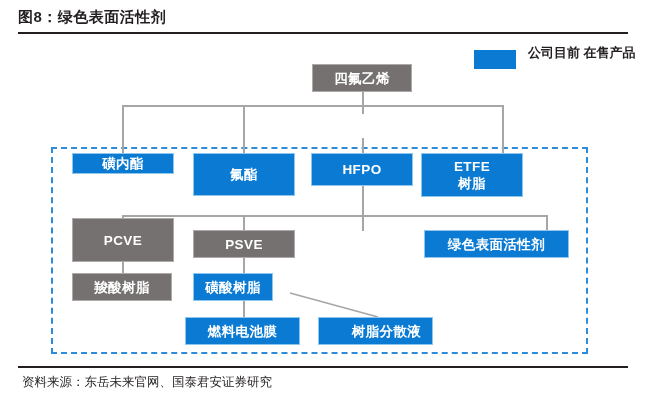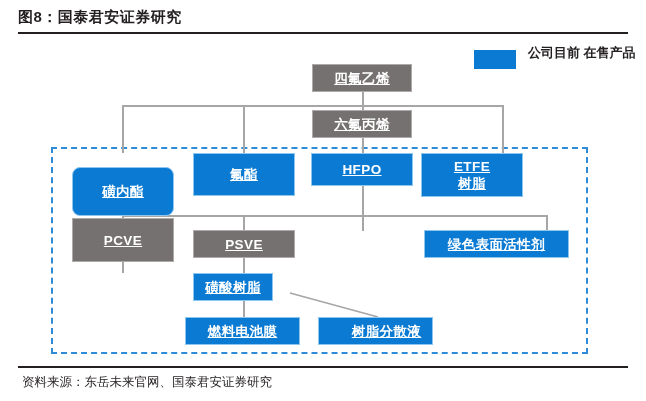--- a/index.html
+++ b/index.html
@@ -68,28 +68,28 @@
     display:flex;align-items:center;justify-content:center;
     text-align:center;
     font-size:13.5px;font-weight:bold;
     color:#ffffff;
     letter-spacing:.4px;
     line-height:17px;
     z-index:3;
   }
   .node.gray{background:#767171;border:1px solid #aeaaaa;}
   .node.blue{background:#0a7ad3;border:1px solid #8ec6ee;}
-  .node .lbl{pointer-events:none;white-space:pre-line;text-decoration:underline;}
+  .node .lbl{pointer-events:none;white-space:pre-line;}
 </style>
 </head>
 <body>
 
 <div class="page">
 
-  <div class="title">图8：国泰君安证券研究</div>
+  <div class="title">图8：绿色表面活性剂</div>
   <div class="rule-top"></div>
 
   <div class="legend-swatch"></div>
   <div class="legend-text">公司目前
 在售产品</div>
 
   <div class="dashbox"></div>
 
   <div class="conn v" style="left:362px;top:92px;height:22px;"></div>
 
@@ -115,25 +115,22 @@
   <div class="conn v" style="left:243px;top:301px;height:16px;"></div>
 
   <svg class="conn-diag" style="left:0;top:0;width:646px;height:401px;pointer-events:none;z-index:1;">
     <line x1="290" y1="293" x2="378" y2="317" stroke="#a6a6a6" stroke-width="1.5"></line>
   </svg>
 
   <div class="node gray" style="left:312px;top:64px;width:100px;height:28px;">
     <span class="lbl">四氟乙烯</span>
   </div>
 
-  <div class="node gray" style="left:312px;top:110px;width:100px;height:28px;">
-    <span class="lbl">六氟丙烯</span>
-  </div>
 
-  <div class="node blue" style="left:72px;top:167px;width:102px;height:49px;border-radius:8px;">
+  <div class="node blue" style="left:72px;top:153px;width:102px;height:21px;">
     <span class="lbl">磺内酯</span>
   </div>
 
   <div class="node blue" style="left:193px;top:153px;width:102px;height:43px;">
     <span class="lbl">氟酯</span>
   </div>
 
   <div class="node blue" style="left:311px;top:153px;width:102px;height:33px;">
     <span class="lbl">HFPO</span>
   </div>
@@ -149,20 +146,23 @@
 
   <div class="node gray" style="left:193px;top:230px;width:102px;height:28px;">
     <span class="lbl">PSVE</span>
   </div>
 
 
   <div class="node blue" style="left:424px;top:230px;width:145px;height:28px;">
     <span class="lbl">绿色表面活性剂</span>
   </div>
 
+  <div class="node gray" style="left:72px;top:273px;width:100px;height:28px;">
+    <span class="lbl">羧酸树脂</span>
+  </div>
 
   <div class="node blue" style="left:193px;top:273px;width:80px;height:28px;">
     <span class="lbl">磺酸树脂</span>
   </div>
 
   <div class="node blue" style="left:185px;top:317px;width:115px;height:28px;">
     <span class="lbl">燃料电池膜</span>
   </div>
 
   <div class="node blue" style="left:318px;top:317px;width:115px;height:28px;padding-left:22px;">

